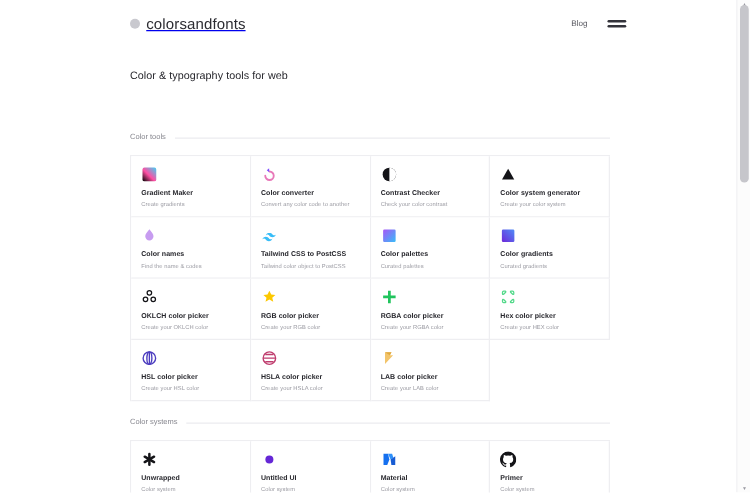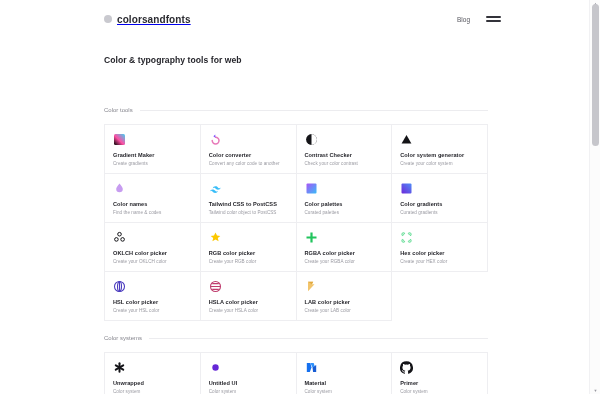--- a/index.html
+++ b/index.html
@@ -14,32 +14,32 @@
   
   .header {
     position: absolute; left: 0; top: 0; width: 589px; height: 38px;
     display: flex; align-items: center;
   }
   .brand { display: flex; align-items: center; gap: 5px; margin-left: 104px; }
   .brand-mark {
     width: 8px; height: 8px; border-radius: 50%;
     background: #c9c9cf; display: block;
   }
-  .brand-name { font-size: 10px; color: #2b2b31; letter-spacing: .1px; font-weight: bold; }
+  .brand-name { font-size: 12px; color: #2b2b31; letter-spacing: .1px; }
   .nav { margin-left: auto; margin-right: 88px; display: flex; align-items: center; gap: 16px; }
   .nav-link { font-size: 6.5px; color: #57575f; text-decoration: none; }
   .burger { display: flex; flex-direction: column; gap: 2.5px; width: 15px; }
   .burger span { display: block; height: 1.6px; background: #33333a; border-radius: 1px; }
 
   
   .hero {
     position: absolute; left: 104px; top: 54px; width: 260px;
   }
   .hero-title {
-    font-size: 8.6px; font-weight: 700; color: #26262c;
+    font-size: 8.6px; font-weight: 400; color: #26262c;
     line-height: 1.55; letter-spacing: .05px;
   }
 
   
   .section { position: absolute; left: 104px; width: 384px; }
   .section-head { display: flex; align-items: center; gap: 7px; height: 12px; }
   .section-label { font-size: 6px; color: #86868e; white-space: nowrap; }
   .section-rule { flex: 1; height: 1px; background: #ececef; }
 
   

